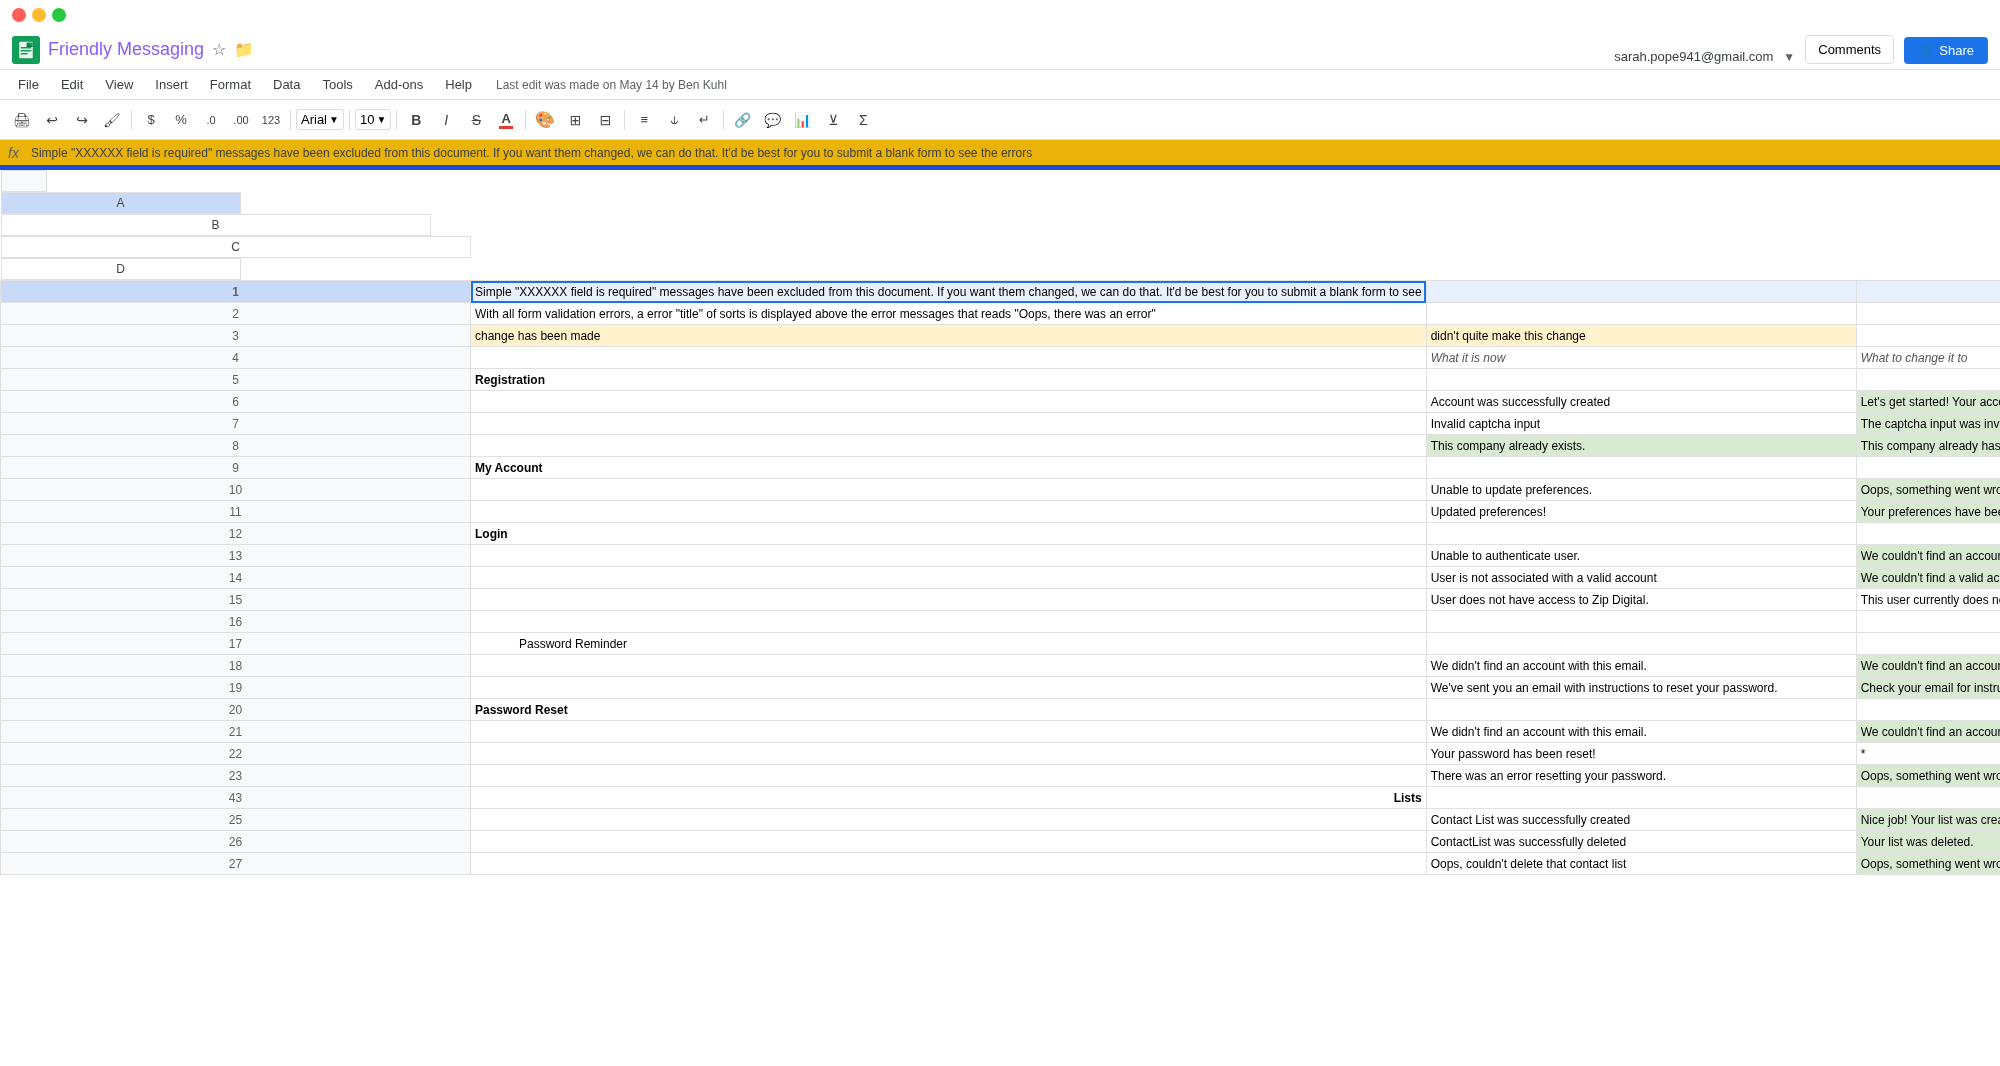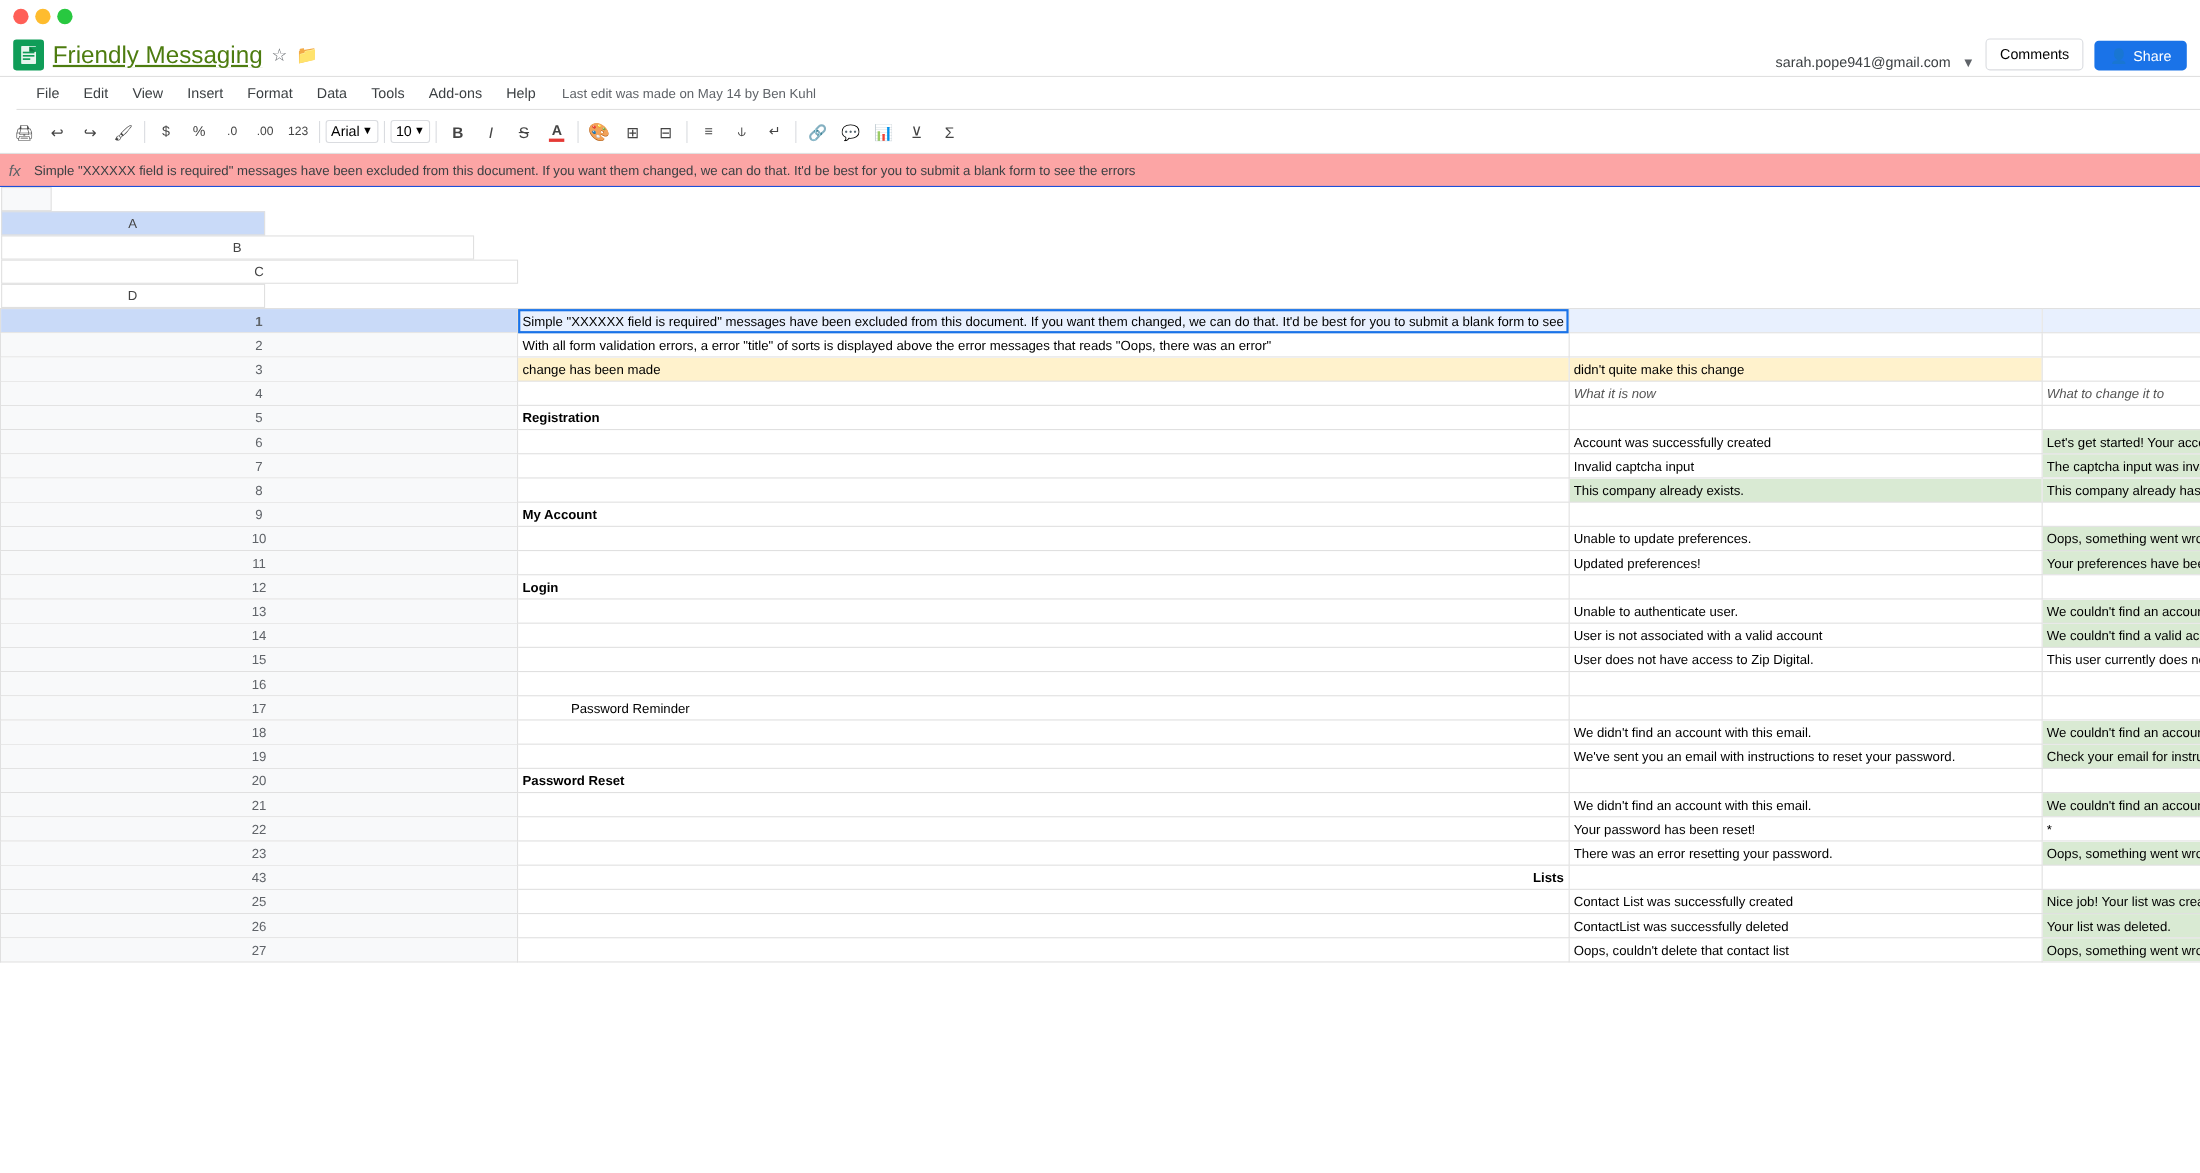--- a/index.html
+++ b/index.html
@@ -7,33 +7,32 @@
 
     
     .title-bar {
       display: flex; align-items: center; justify-content: space-between;
       padding: 6px 12px; background: #fff; border-bottom: 1px solid #e0e0e0;
       height: 40px;
     }
     .title-left { display: flex; align-items: center; gap: 8px; }
     .sheets-logo { width: 28px; height: 28px; background: #0f9d58; border-radius: 3px; display: flex; align-items: center; justify-content: center; }
     .sheets-logo svg { width: 18px; height: 18px; fill: white; }
-    .title-text { font-size: 22px; color: #4d7c0f; font-weight: 400; text-decoration: underline; }
+    .title-text { font-size: 18px; color: #8b5cf6; font-weight: 400; }
     .star-icon, .folder-icon { color: #5f6368; font-size: 16px; cursor: pointer; }
     .title-right { display: flex; align-items: flex-end; gap: 10px; }
     .user-email { font-size: 13px; color: #3c4043; }
     .comments-btn { border: 1px solid #dadce0; border-radius: 4px; padding: 6px 12px; font-size: 13px; background: #fff; cursor: pointer; }
     .share-btn { background: #1a73e8; color: white; border: none; border-radius: 4px; padding: 6px 14px; font-size: 13px; cursor: pointer; display: flex; align-items: center; gap: 5px; }
 
     
     .menu-bar {
       display: flex; align-items: center; gap: 2px;
       padding: 2px 8px; background: #fff; border-bottom: 1px solid #e0e0e0;
       height: 30px;
-      margin-left: 15px;
     }
     .menu-item { padding: 4px 10px; font-size: 13px; color: #3c4043; cursor: pointer; border-radius: 3px; }
     .last-edit { margin-left: 12px; font-size: 12px; color: #5f6368; }
 
     
     .toolbar {
       display: flex; align-items: center; gap: 2px;
       padding: 4px 8px; background: #fff; border-bottom: 1px solid #e0e0e0;
       height: 40px; flex-wrap: nowrap;
     }
@@ -41,21 +40,21 @@
       display: flex; align-items: center; justify-content: center;
       width: 28px; height: 28px; border: none; background: none; cursor: pointer;
       border-radius: 3px; color: #444; font-size: 14px;
     }
     .toolbar-sep { width: 1px; height: 20px; background: #dadce0; margin: 0 3px; }
     .toolbar-dropdown { display: flex; align-items: center; gap: 2px; border: 1px solid #dadce0; border-radius: 3px; padding: 2px 4px; font-size: 13px; cursor: pointer; }
 
     
     .formula-bar {
       display: flex; align-items: center; gap: 8px;
-      padding: 4px 8px; background: #fca5a5; border-bottom: 1px solid #1d4ed8;
+      padding: 4px 8px; background: #eab308; border-bottom: 5px solid #1d4ed8;
       height: 30px;
     }
     .fx-label { font-size: 14px; color: #5f6368; font-style: italic; margin-right: 4px; }
     .formula-content { font-size: 12px; color: #3c4043; flex: 1; }
 
     
     .spreadsheet-container { display: flex; flex-direction: column; height: calc(100vh - 142px); overflow: hidden; }
     .row-num-header { width: 46px; min-width: 46px; height: 22px; border-right: 1px solid #e0e0e0; display: flex; align-items: center; justify-content: center; font-size: 11px; color: #5f6368; }
     .col-header { height: 22px; border-right: 1px solid #e0e0e0; display: flex; align-items: center; justify-content: center; font-size: 12px; color: #444; font-weight: 400; cursor: pointer; }
     .col-header.selected { background: #c9daf8; }

